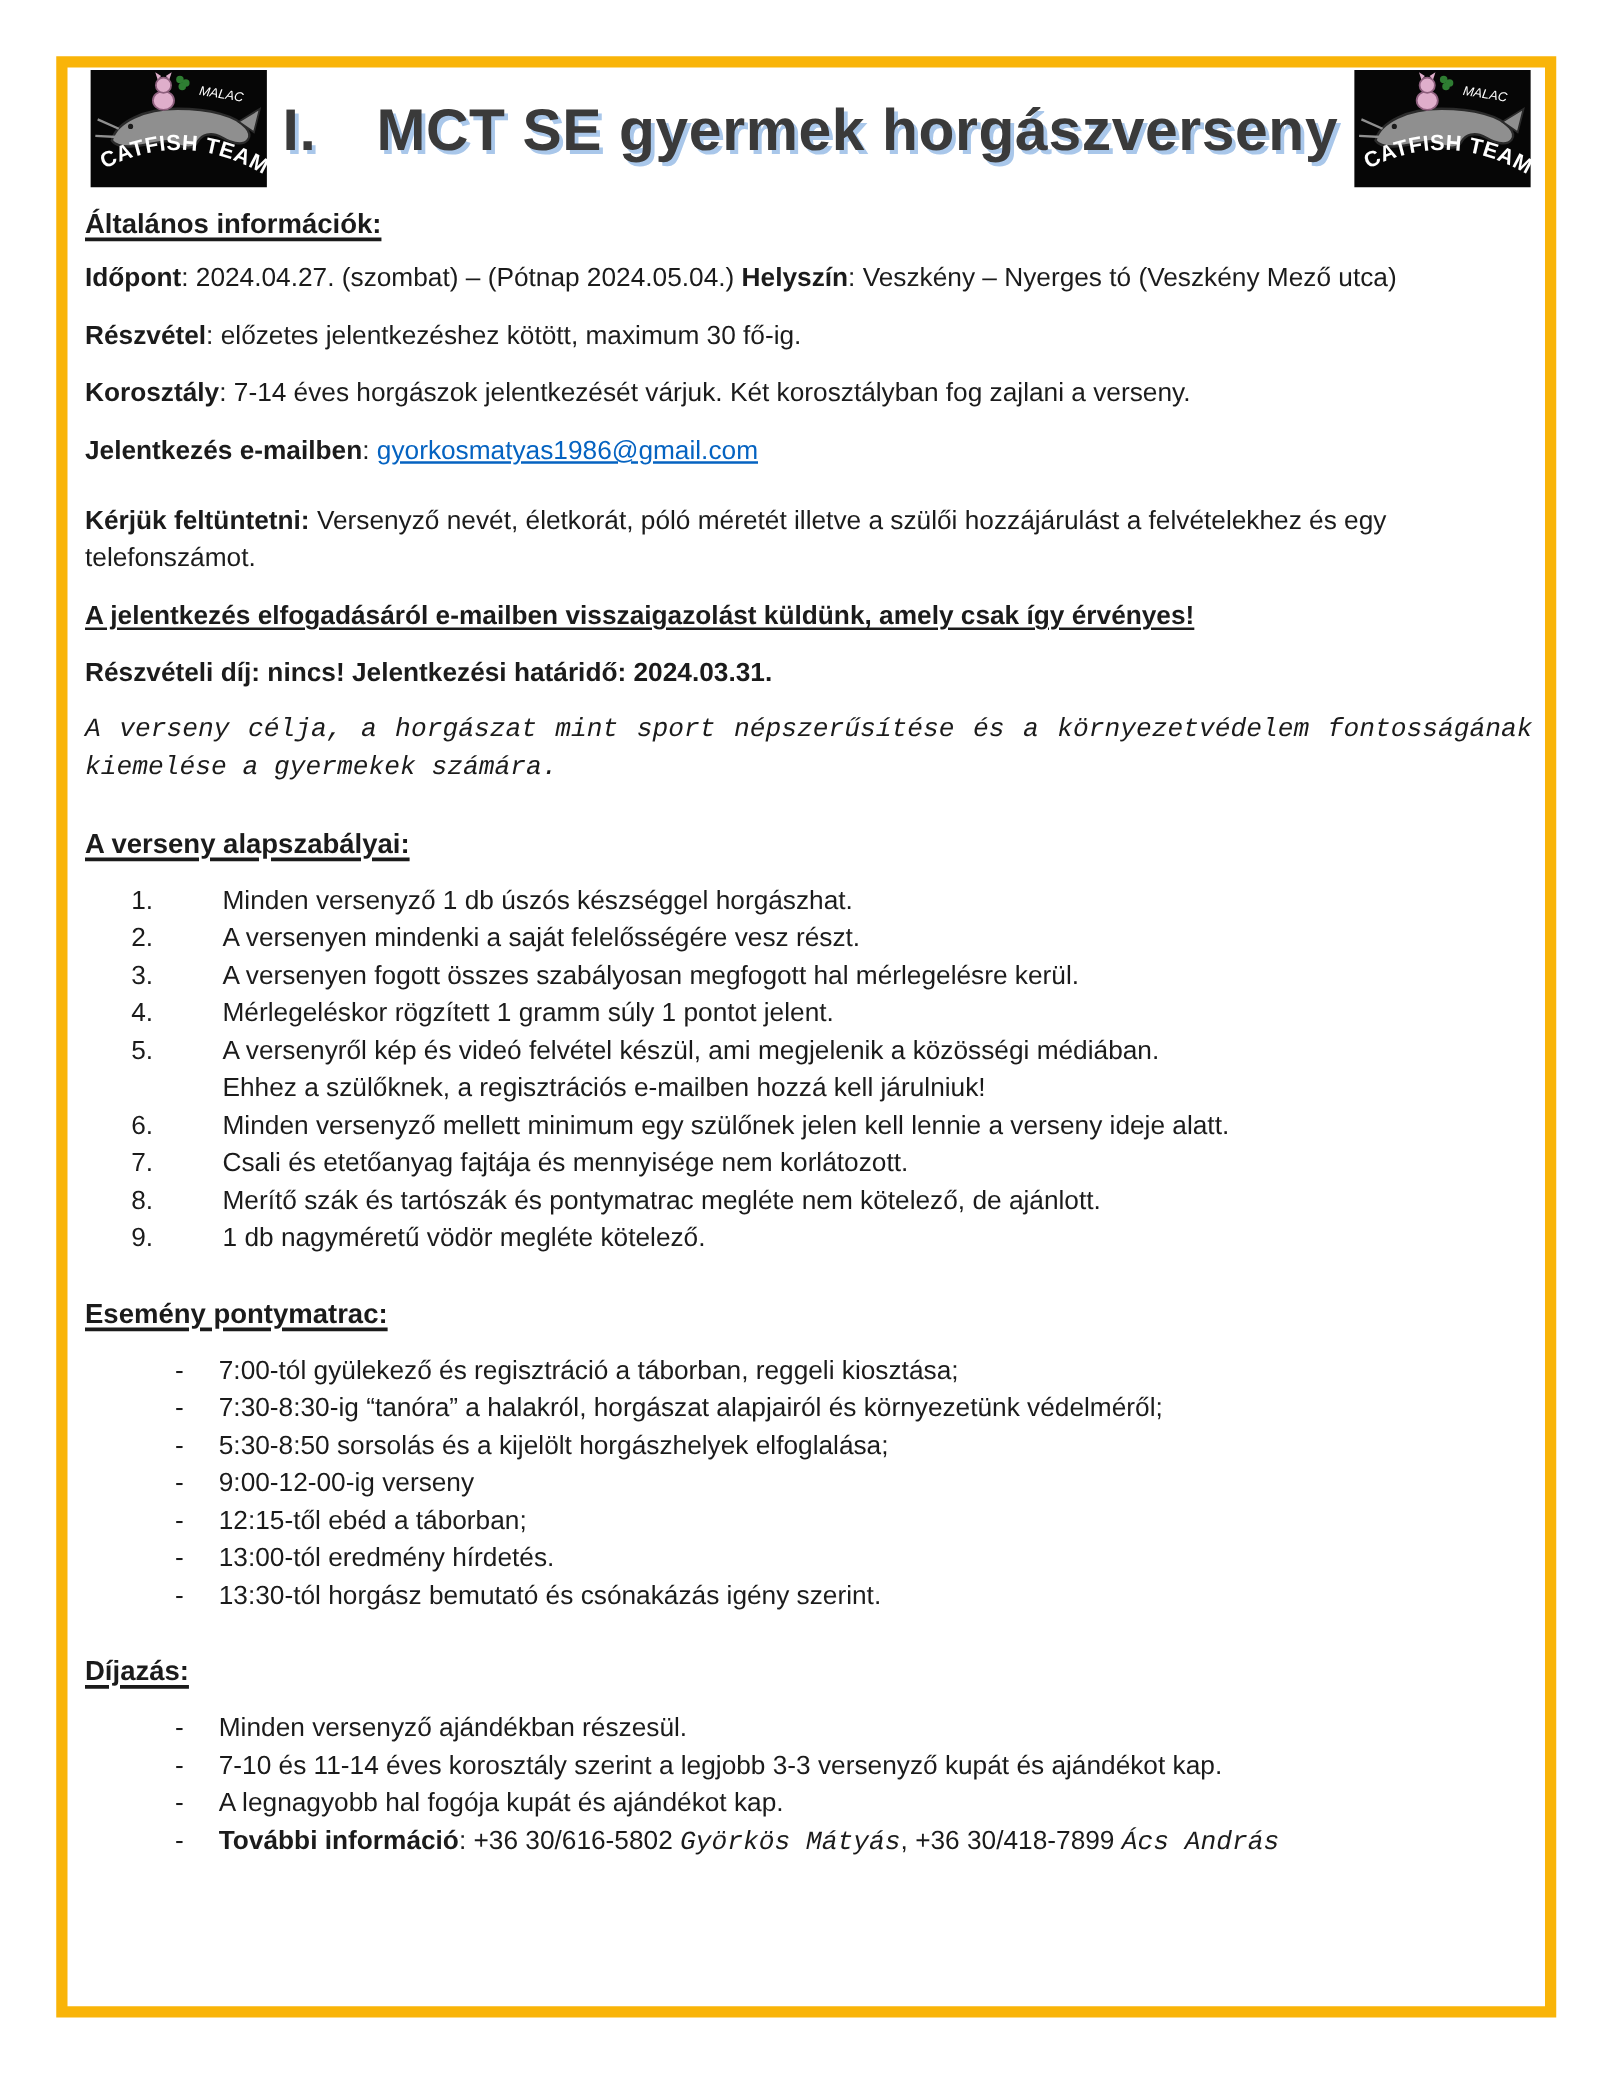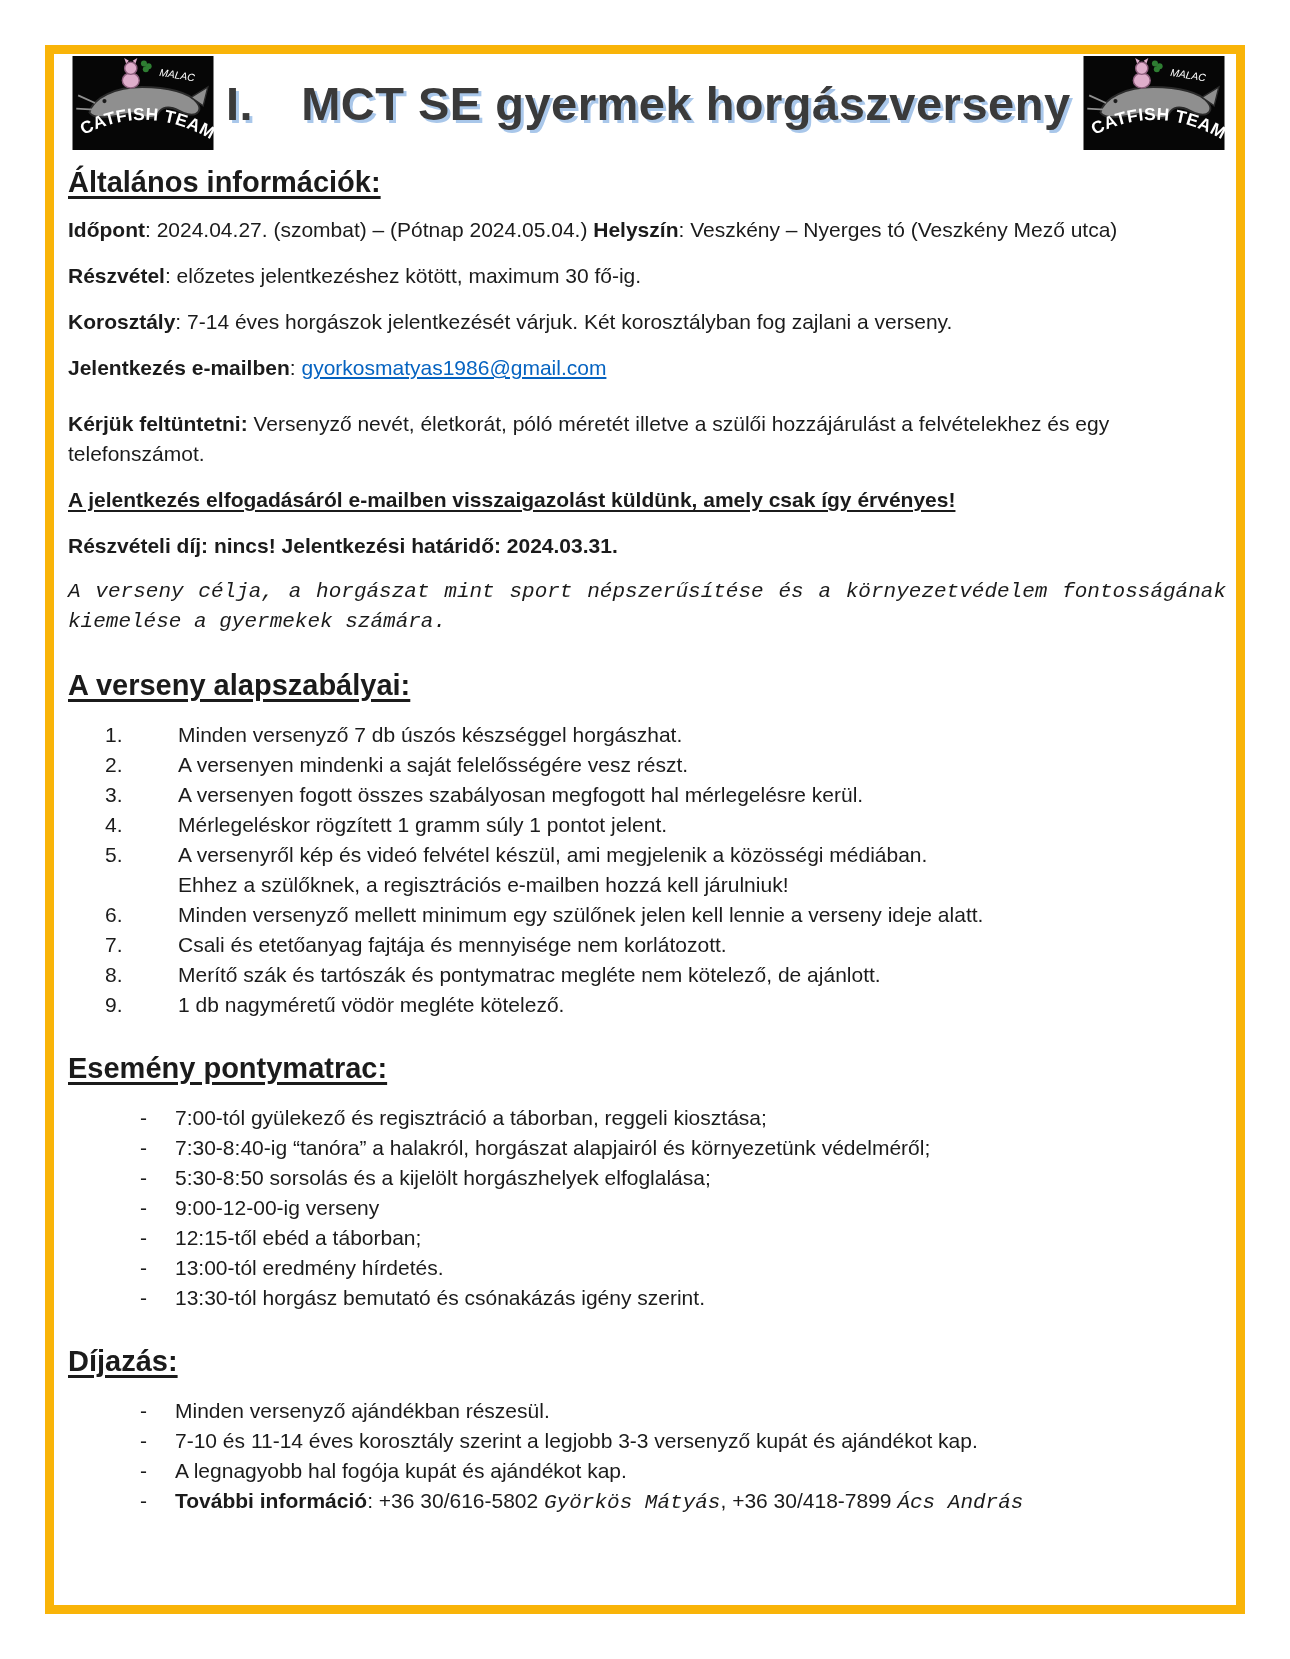--- a/index.html
+++ b/index.html
@@ -17,21 +17,21 @@
   .header{display:flex;align-items:center;margin-top:2px;}
   .logo{width:150px;height:94px;flex:0 0 auto;display:block;}
   .title-wrap{flex:1;text-align:left;padding:0 8px;white-space:nowrap;}
   .doc-title{
     font-size:47px;font-weight:bold;color:#3a3a3a;letter-spacing:0.5px;
     text-shadow:3px 3px 0 #a9c7ea;
   }
   .doc-title .num{margin-right:48px;}
   
   h2{
-    font-size:29px;font-weight:bold;margin:32px 0 0 0;
+    font-size:22px;font-weight:bold;margin:32px 0 0 0;
     text-decoration:underline;text-decoration-thickness:2.5px;text-underline-offset:4px;
   }
   h2.first{margin-top:16px;}
   
   p{margin:16px 0 0 0;font-size:21px;line-height:30px;}
   .b{font-weight:bold;}
   .i{font-style:italic;font-family:Liberation Mono, monospace;}
   .bu{font-weight:bold;text-decoration:underline;text-decoration-thickness:2px;text-underline-offset:3px;}
   .justify{text-align:justify;}
   a.email{color:#0563C1;text-decoration:underline;cursor:pointer;}
@@ -113,21 +113,21 @@
   <p><span class="bu">A jelentkezés elfogadásáról e-mailben visszaigazolást küldünk, amely csak így érvényes!</span></p>
 
   <p class="b">Részvételi díj: nincs! Jelentkezési határidő: 2024.03.31.</p>
 
   <p class="i justify">A verseny célja, a horgászat mint sport népszerűsítése és a környezetvédelem fontosságának kiemelése a gyermekek számára.</p>
 
   <h2>A verseny alapszabályai:</h2>
   <div class="list">
     <div class="num-row">
         <span class="num">1.</span>
-        <span class="txt">Minden versenyző 7 db úszós készséggel horgászhat.</span>
+        <span class="txt">Minden versenyző 1 db úszós készséggel horgászhat.</span>
       </div>
     <div class="num-row">
         <span class="num">2.</span>
         <span class="txt">A versenyen mindenki a saját felelősségére vesz részt.</span>
       </div>
     <div class="num-row">
         <span class="num">3.</span>
         <span class="txt">A versenyen fogott összes szabályosan megfogott hal mérlegelésre kerül.</span>
       </div>
     <div class="num-row">
@@ -161,21 +161,21 @@
   </div>
 
   <h2>Esemény pontymatrac:</h2>
   <div class="list">
     <div class="dash-row">
         <span class="dash">-</span>
         <span class="txt">7:00-tól gyülekező és regisztráció a táborban, reggeli kiosztása;</span>
       </div>
     <div class="dash-row">
         <span class="dash">-</span>
-        <span class="txt">7:30-8:40-ig “tanóra” a halakról, horgászat alapjairól és környezetünk védelméről;</span>
+        <span class="txt">7:30-8:30-ig “tanóra” a halakról, horgászat alapjairól és környezetünk védelméről;</span>
       </div>
     <div class="dash-row">
         <span class="dash">-</span>
         <span class="txt">5:30-8:50 sorsolás és a kijelölt horgászhelyek elfoglalása;</span>
       </div>
     <div class="dash-row">
         <span class="dash">-</span>
         <span class="txt">9:00-12-00-ig verseny</span>
       </div>
     <div class="dash-row">

